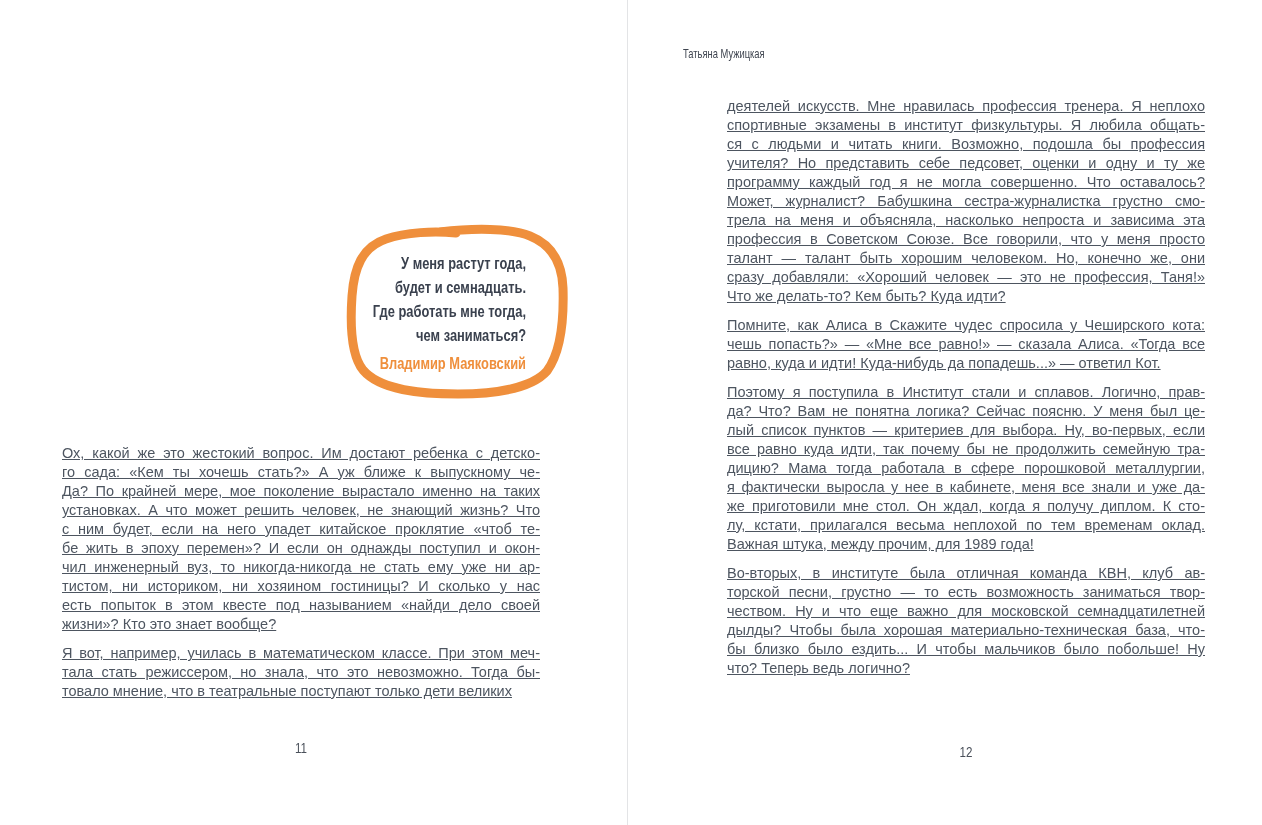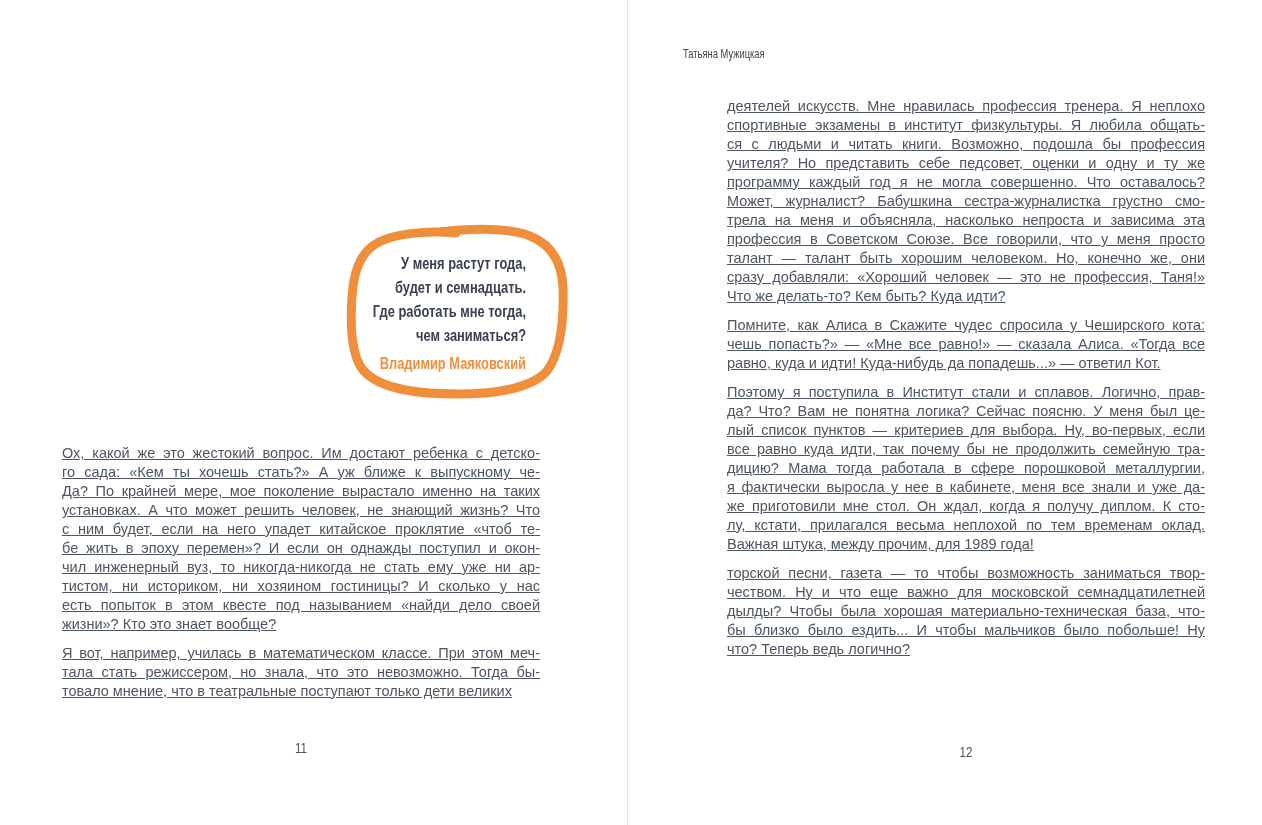--- a/index.html
+++ b/index.html
@@ -178,21 +178,22 @@
           <div class="line">да? Что? Вам не понятна логика? Сейчас поясню. У меня был це-</div>
           <div class="line">лый список пунктов — критериев для выбора. Ну, во-первых, если</div>
           <div class="line">все равно куда идти, так почему бы не продолжить семейную тра-</div>
           <div class="line">дицию? Мама тогда работала в сфере порошковой металлургии,</div>
           <div class="line">я фактически выросла у нее в кабинете, меня все знали и уже да-</div>
           <div class="line">же приготовили мне стол. Он ждал, когда я получу диплом. К сто-</div>
           <div class="line">лу, кстати, прилагался весьма неплохой по тем временам оклад.</div>
           <div class="line last">Важная штука, между прочим, для 1989 года!</div>
         </div>
       <div class="para">
-          <div class="line">торской песни, газета — то чтобы возможность заниматься твор-</div>
+          <div class="line">Во-вторых, в институте была отличная команда КВН, клуб ав-</div>
+          <div class="line">торской песни, грустно — то есть возможность заниматься твор-</div>
           <div class="line">чеством. Ну и что еще важно для московской семнадцатилетней</div>
           <div class="line">дылды? Чтобы была хорошая материально-техническая база, что-</div>
           <div class="line">бы близко было ездить... И чтобы мальчиков было побольше! Ну</div>
           <div class="line last">что? Теперь ведь логично?</div>
         </div>
     </div>
 
     <div class="pagenum pagenum-right">12</div>
   </section>
 

